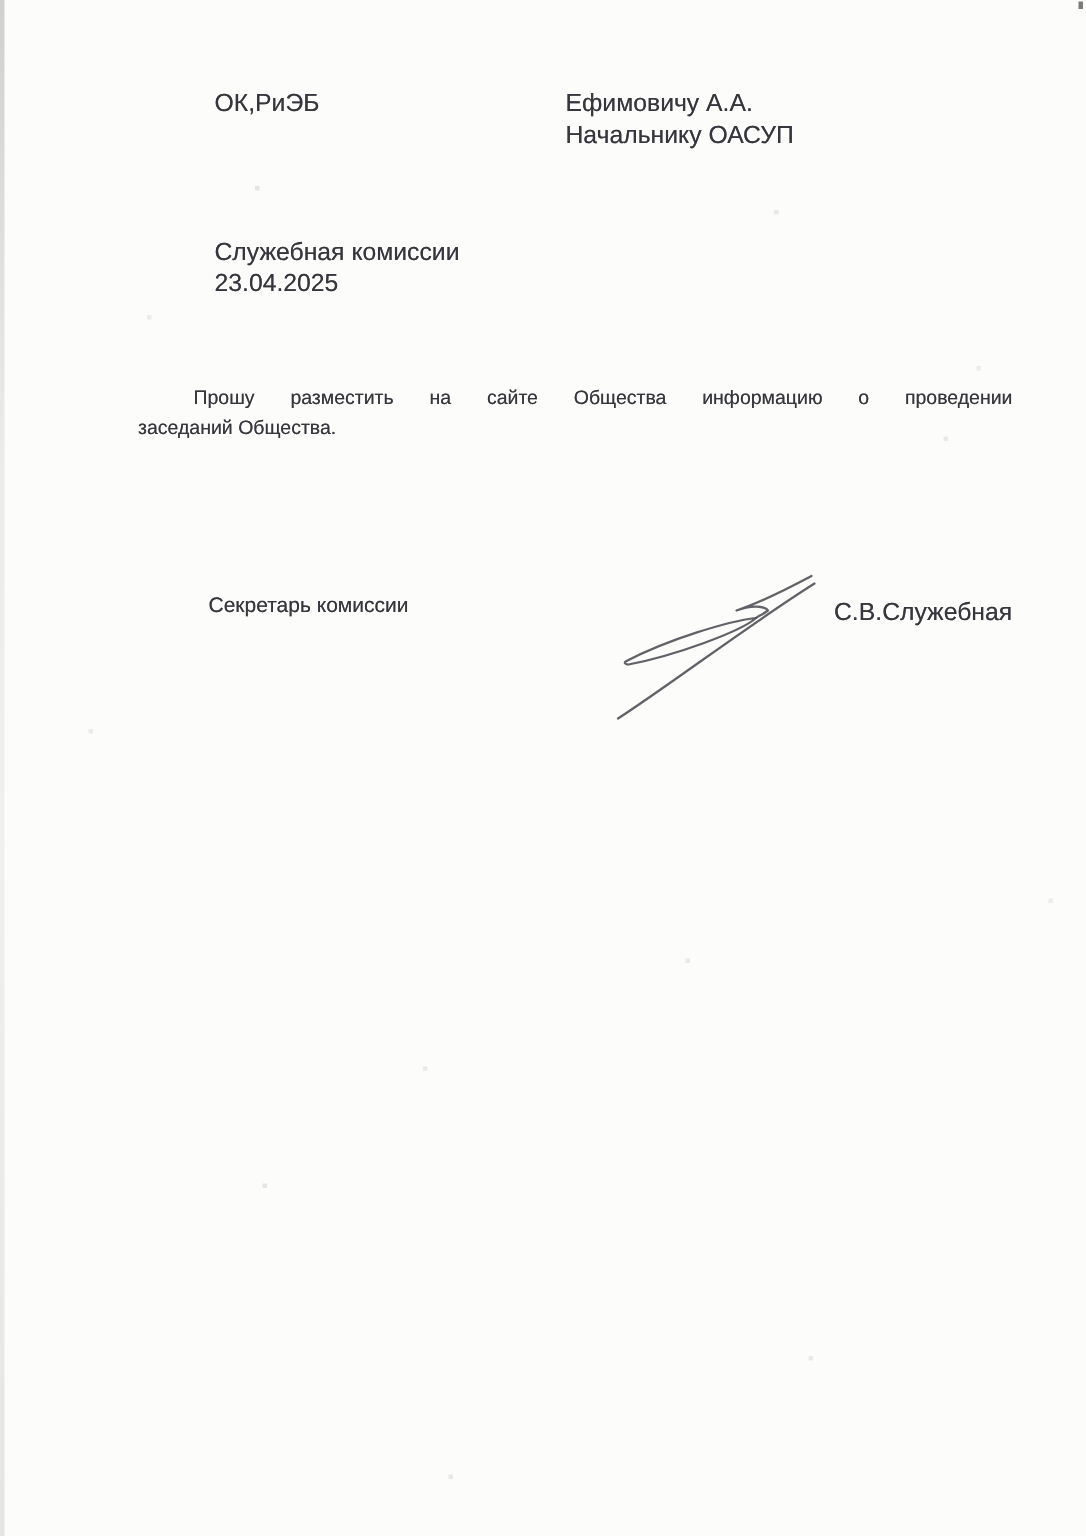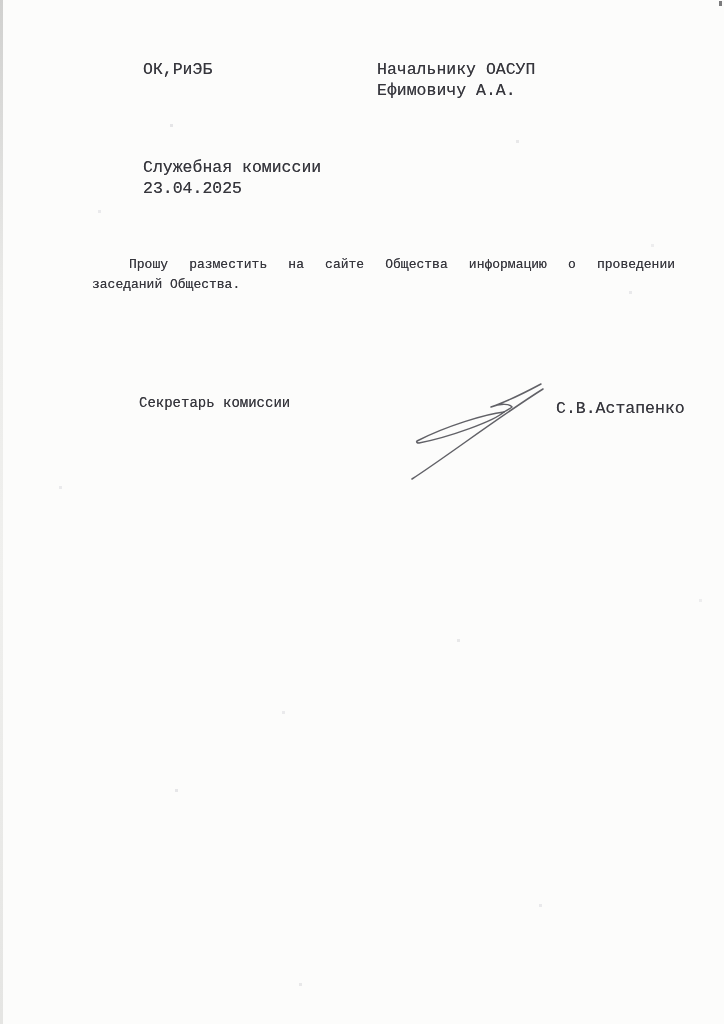--- a/index.html
+++ b/index.html
@@ -6,21 +6,21 @@
     margin: 0;
     padding: 0;
     background: #e9e9e7;
   }
   .page {
     position: relative;
     width: 724px;
     height: 1024px;
     background: #fcfcfb;
     overflow: hidden;
-    font-family: Liberation Mono, monospace;
+    font-family: Liberation Sans, sans-serif;
     color: #36363c;
     text-shadow: 0 0 0.4px rgba(55, 55, 65, 0.75);
   }
   
   .edge {
     position: absolute;
     left: 0; top: 0;
     width: 3px; height: 100%;
     background: linear-gradient(180deg, #adadab 0%, #dededb 30%, #e6e6e3 55%, #d2d2cf 100%);
     opacity: 0.55;
@@ -119,22 +119,22 @@
 
 <div class="page">
 
   <div class="edge"></div>
   <div class="speckles"></div>
   <div class="corner-speck"></div>
 
   <div class="dept">ОК,РиЭБ</div>
 
   <div class="addressee">
+    <div>Ефимовичу А.А.</div>
     <div>Начальнику ОАСУП</div>
-    <div>Ефимовичу А.А.</div>
   </div>
 
   <div class="titleblock">
     <div>Служебная комиссии</div>
     <div>23.04.2025</div>
   </div>
 
   <div class="bodytext">
     <div class="bl bl-first">Прошу разместить на сайте Общества информацию о проведении</div>
     <div class="bl bl-last">заседаний Общества.</div>
@@ -144,15 +144,15 @@
 
   <svg class="sig" viewBox="0 0 152 108" xmlns="http://www.w3.org/2000/svg">
 
     <path d="M 14,103 C 48,81 102,40 145,13"></path>
 
     <path d="M 19,65 C 48,50 88,38 106,36 C 96,45 52,61 21,67 C 19,67 18,66 19,65"></path>
 
     <path d="M 143,8 C 128,16 108,26 93,31 C 103,27 112,28 114,31 C 110,34 107,35 106,36"></path>
   </svg>
 
-  <div class="name">С.В.Астапенко</div>
+  <div class="name">С.В.Служебная</div>
 
 </div>
 
 </body></html>

